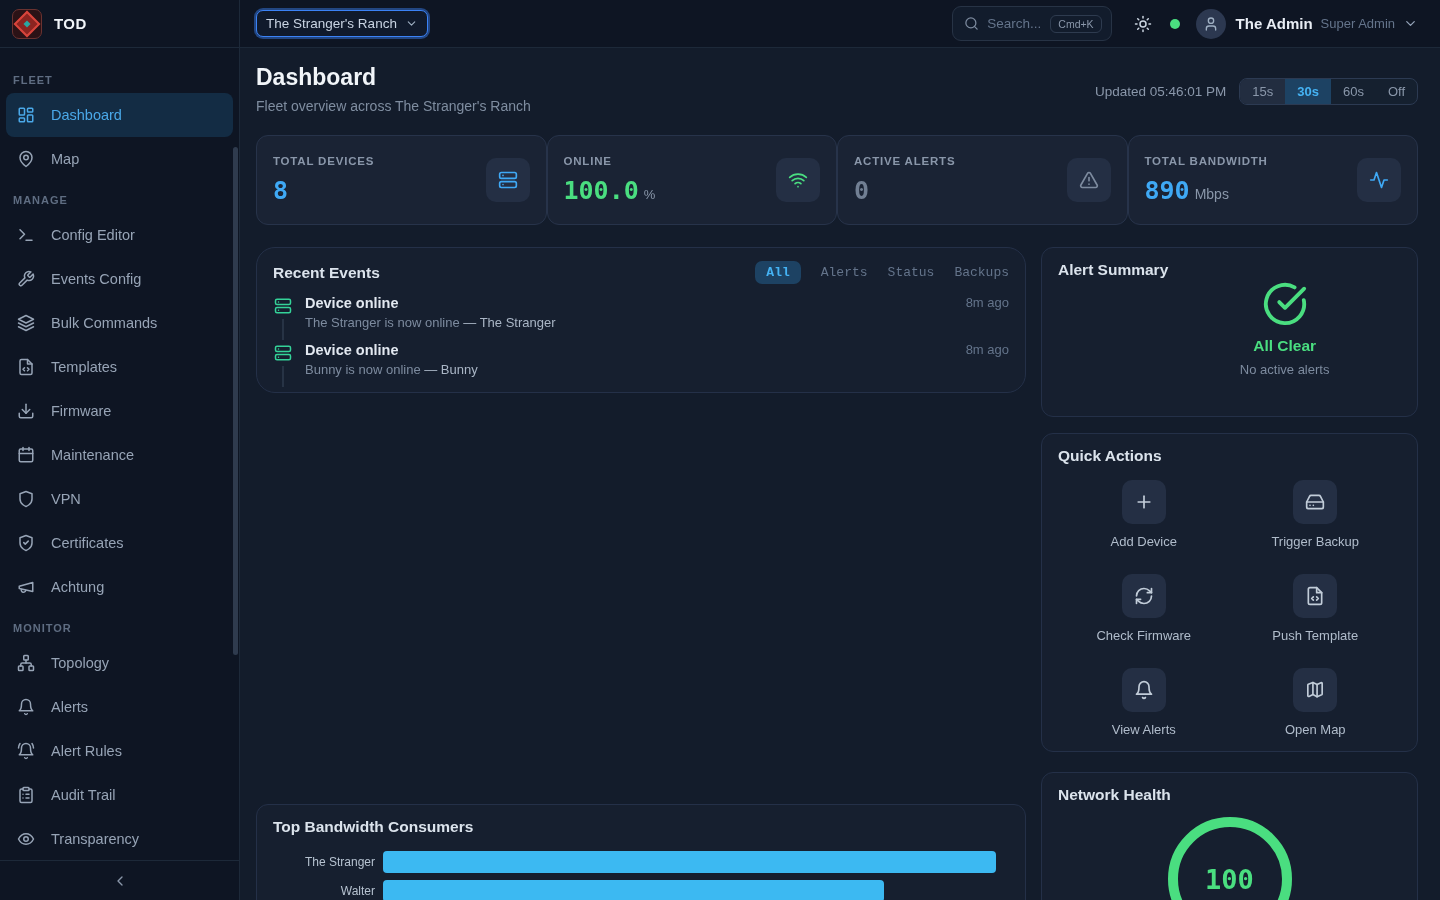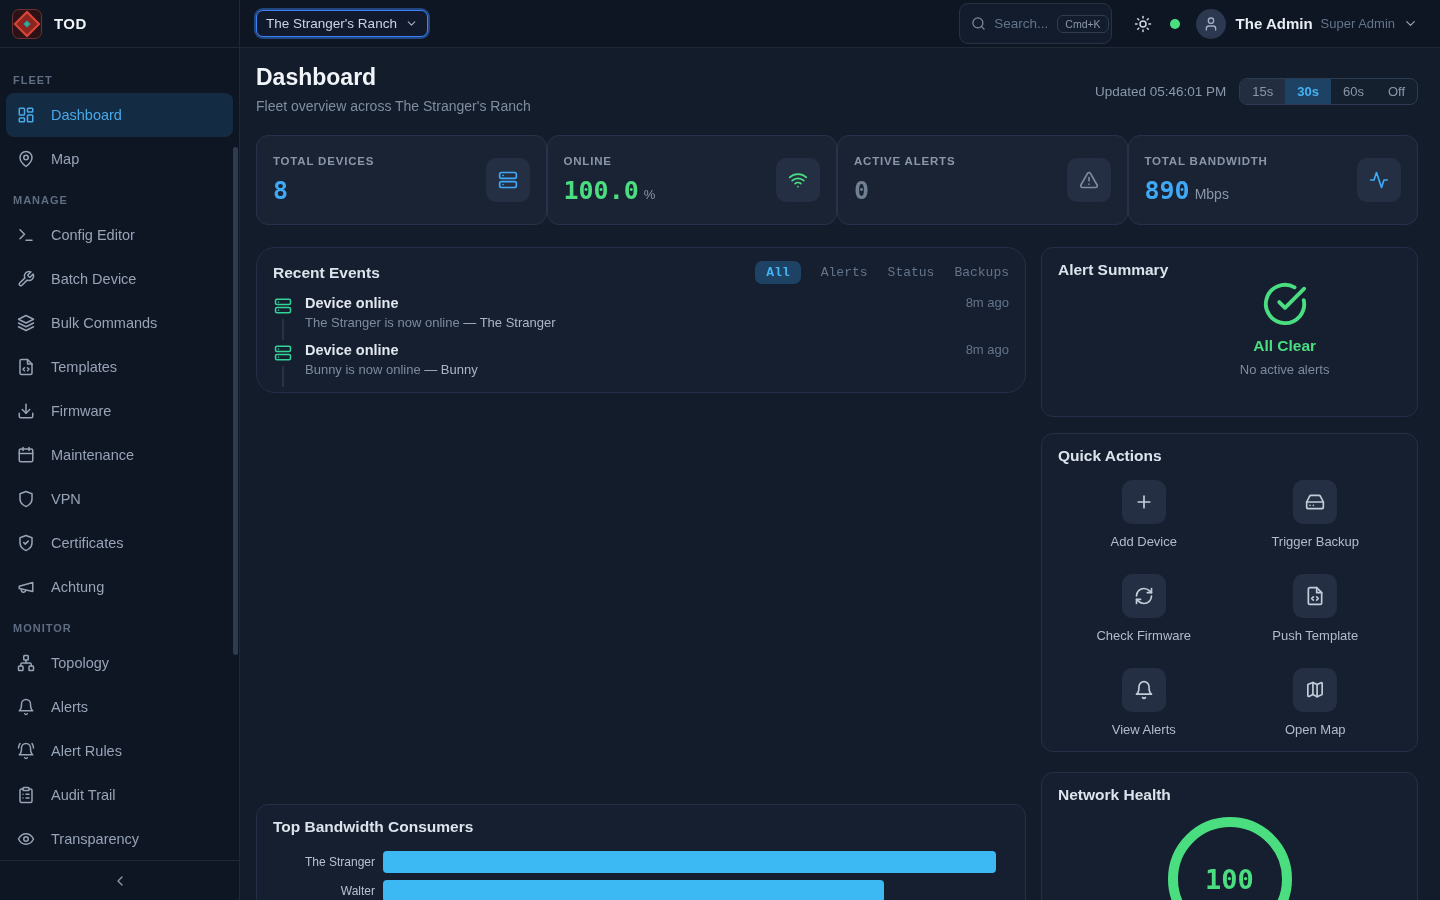--- a/index.html
+++ b/index.html
@@ -12,21 +12,21 @@
   .topbar { height:48px; display:flex; background:#0e1523; border-bottom:1px solid #1d2939; }
   .brand { width:240px; flex:0 0 240px; display:flex; align-items:center; padding:0 12px; border-right:1px solid #1d2939; }
   .logo { width:30px; height:30px; border-radius:7px; background:#2b1216; border:1px solid #6a3230; position:relative; overflow:hidden; }
   .logo::before { content:""; position:absolute; left:50%; top:50%; width:15px; height:15px; transform:translate(-50%,-50%) rotate(45deg); background:#8c2420; border:2px solid #d8453c; }
   .logo::after { content:""; position:absolute; left:50%; top:50%; width:5px; height:5px; transform:translate(-50%,-50%) rotate(45deg); background:#2aa6a0; }
   .brand-name { margin-left:12px; font-weight:700; font-size:15px; letter-spacing:.03em; color:#f1f5f9; }
   .topbar-main { flex:1; display:flex; align-items:center; padding:0 22px 0 16px; }
   .site-select { display:flex; align-items:center; gap:8px; height:27px; padding:0 9px; border-radius:7px; background:#101a2c; border:1px solid #3b82f6; box-shadow:0 0 0 2px rgba(59,130,246,.45); color:#c9d4e3; font-size:13.5px; cursor:pointer; }
   .site-select .chev { color:#9fb0c3; }
   .tb-spacer { flex:1; }
-  .search-box { display:flex; align-items:center; height:41px; padding:0 2px 0 11px; border:1px solid #273345; border-radius:9px; background:#121c2c; cursor:text; }
+  .search-box { display:flex; align-items:center; height:35px; padding:0 9px 0 11px; border:1px solid #273345; border-radius:9px; background:#121c2c; cursor:text; }
   .search-box .mag { color:#7d8b9f; margin-right:8px; }
   .search-ph { font-size:13.5px; color:#64748b; }
   .kbd-chip { margin-left:9px; font-size:10.5px; color:#8a97aa; border:1px solid #2e3b4f; border-radius:6px; padding:2px 7px; }
   .theme-btn { margin-left:22px; color:#cbd5e1; cursor:pointer; background:none; border:none; }
   .status-dot { width:10px; height:10px; border-radius:50%; background:#4ade80; margin-left:18px; }
   .avatar { width:30px; height:30px; border-radius:50%; background:#2c3850; display:flex; align-items:center; justify-content:center; color:#9fb0c3; margin-left:16px; cursor:pointer; }
   .user-name { margin-left:10px; font-size:15px; font-weight:600; color:#e8edf4; }
   .user-role { margin-left:8px; font-size:13px; color:#64748b; }
   .user-chev { margin-left:8px; color:#94a3b8; cursor:pointer; }
 
@@ -191,21 +191,21 @@
       <svg class="ico si-ico" viewBox="0 0 24 24">
           <polyline points="4 17 10 11 4 5"></polyline>
           <line x1="12" y1="19" x2="20" y2="19"></line>
         </svg>
       <span>Config Editor</span>
     </div>
     <div class="side-item">
       <svg class="ico si-ico" viewBox="0 0 24 24">
           <path d="M14.7 6.3a1 1 0 0 0 0 1.4l1.6 1.6a1 1 0 0 0 1.4 0l3.77-3.77a6 6 0 0 1-7.94 7.94l-6.91 6.91a2.12 2.12 0 0 1-3-3l6.91-6.91a6 6 0 0 1 7.94-7.94l-3.76 3.76z"></path>
         </svg>
-      <span>Batch Device</span>
+      <span>Events Config</span>
     </div>
     <div class="side-item">
       <svg class="ico si-ico" viewBox="0 0 24 24">
           <polygon points="12 2 2 7 12 12 22 7 12 2"></polygon>
           <polyline points="2 12 12 17 22 12"></polyline>
           <polyline points="2 17 12 22 22 17"></polyline>
         </svg>
       <span>Bulk Commands</span>
     </div>
     <div class="side-item">

